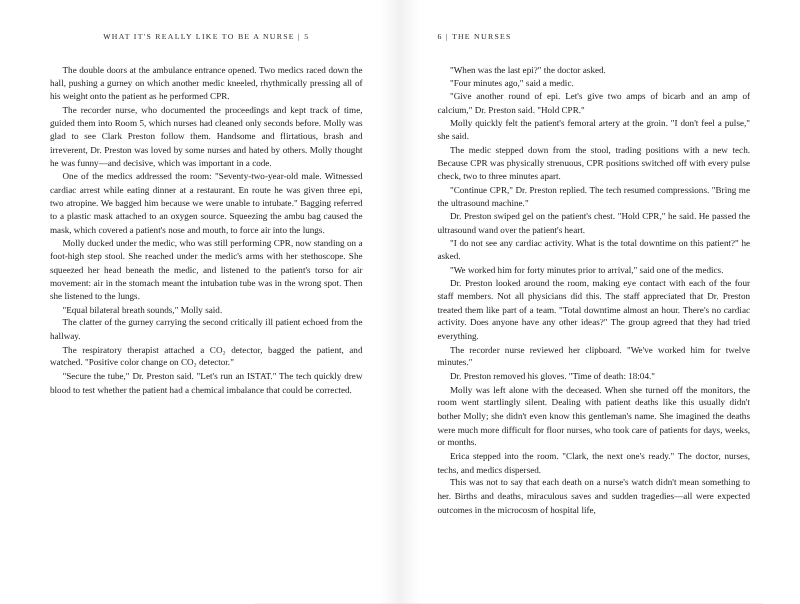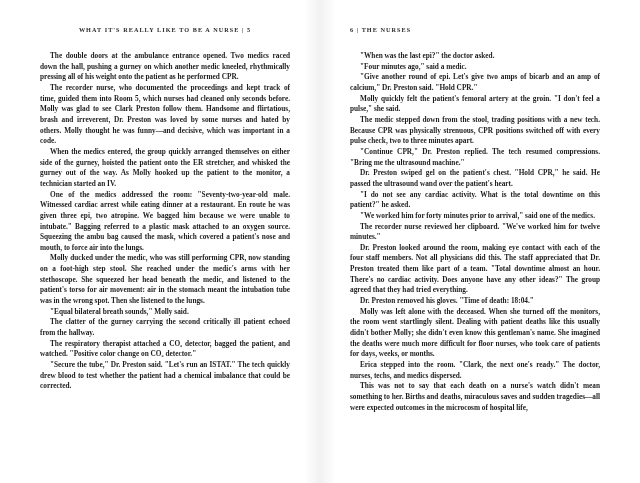--- a/index.html
+++ b/index.html
@@ -12,21 +12,20 @@
     background: #b9b9b9;
     font-family: "Liberation Serif", serif;
     overflow: hidden;
   }
   .spread {
     position: absolute;
     left: 0; top: 0;
     width: 640px;
     height: 483px;
     display: flex;
-    font-weight: bold;
   }
   .page {
     position: relative;
     width: 320px;
     height: 483px;
     background: #ffffff;
     box-sizing: border-box;
   }
   .page.left {
     padding: 26px 30px 20px 40px;
@@ -78,21 +77,20 @@
 </head>
 <body>
 
 <div class="spread">
 
   <div class="page left">
     <div class="running-head center">WHAT IT'S REALLY LIKE TO BE A NURSE | 5</div>
     <div class="body-text">
       <p>The double doors at the ambulance entrance opened. Two medics raced down the hall, pushing a gurney on which another medic kneeled, rhythmically pressing all of his weight onto the patient as he performed CPR.</p>
       <p>The recorder nurse, who documented the proceedings and kept track of time, guided them into Room 5, which nurses had cleaned only seconds before. Molly was glad to see Clark Preston follow them. Handsome and flirtatious, brash and irreverent, Dr. Preston was loved by some nurses and hated by others. Molly thought he was funny—and decisive, which was important in a code.</p>
-      <p>When the medics entered, the group quickly arranged themselves on either side of the gurney, hoisted the patient onto the ER stretcher, and whisked the gurney out of the way. As Molly hooked up the patient to the monitor, a technician started an IV.</p>
       <p>One of the medics addressed the room: "Seventy-two-year-old male. Witnessed cardiac arrest while eating dinner at a restaurant. En route he was given three epi, two atropine. We bagged him because we were unable to intubate." Bagging referred to a plastic mask attached to an oxygen source. Squeezing the ambu bag caused the mask, which covered a patient's nose and mouth, to force air into the lungs.</p>
       <p>Molly ducked under the medic, who was still performing CPR, now standing on a foot-high step stool. She reached under the medic's arms with her stethoscope. She squeezed her head beneath the medic, and listened to the patient's torso for air movement: air in the stomach meant the intubation tube was in the wrong spot. Then she listened to the lungs.</p>
       <p>"Equal bilateral breath sounds," Molly said.</p>
       <p>The clatter of the gurney carrying the second critically ill patient echoed from the hallway.</p>
       <p>The respiratory therapist attached a CO₂ detector, bagged the patient, and watched. "Positive color change on CO₂ detector."</p>
       <p>"Secure the tube," Dr. Preston said. "Let's run an ISTAT." The tech quickly drew blood to test whether the patient had a chemical imbalance that could be corrected.</p>
     </div>
     <div class="gutter-shade gutter-left"></div>
   </div>
 
@@ -101,22 +99,22 @@
     <div class="body-text">
       <p>"When was the last epi?" the doctor asked.</p>
       <p>"Four minutes ago," said a medic.</p>
       <p>"Give another round of epi. Let's give two amps of bicarb and an amp of calcium," Dr. Preston said. "Hold CPR."</p>
       <p>Molly quickly felt the patient's femoral artery at the groin. "I don't feel a pulse," she said.</p>
       <p>The medic stepped down from the stool, trading positions with a new tech. Because CPR was physically strenuous, CPR positions switched off with every pulse check, two to three minutes apart.</p>
       <p>"Continue CPR," Dr. Preston replied. The tech resumed compressions. "Bring me the ultrasound machine."</p>
       <p>Dr. Preston swiped gel on the patient's chest. "Hold CPR," he said. He passed the ultrasound wand over the patient's heart.</p>
       <p>"I do not see any cardiac activity. What is the total downtime on this patient?" he asked.</p>
       <p>"We worked him for forty minutes prior to arrival," said one of the medics.</p>
+      <p>Dr. Preston looked around the room, making eye contact with each of the four staff members. Not all physicians did this. The staff appreciated that Dr. Preston treated them like part of a team. "Total downtime almost an hour. There's no cardiac activity. Does anyone have any other ideas?" The group agreed that they had tried everything.</p>
       <p>The recorder nurse reviewed her clipboard. "We've worked him for twelve minutes."</p>
-      <p>Dr. Preston looked around the room, making eye contact with each of the four staff members. Not all physicians did this. The staff appreciated that Dr. Preston treated them like part of a team. "Total downtime almost an hour. There's no cardiac activity. Does anyone have any other ideas?" The group agreed that they had tried everything.</p>
       <p>Dr. Preston removed his gloves. "Time of death: 18:04."</p>
       <p>Molly was left alone with the deceased. When she turned off the monitors, the room went startlingly silent. Dealing with patient deaths like this usually didn't bother Molly; she didn't even know this gentleman's name. She imagined the deaths were much more difficult for floor nurses, who took care of patients for days, weeks, or months.</p>
       <p>Erica stepped into the room. "Clark, the next one's ready." The doctor, nurses, techs, and medics dispersed.</p>
       <p>This was not to say that each death on a nurse's watch didn't mean something to her. Births and deaths, miraculous saves and sudden tragedies—all were expected outcomes in the microcosm of hospital life,</p>
     </div>
     <div class="gutter-shade gutter-right"></div>
   </div>
 
 </div>
 

